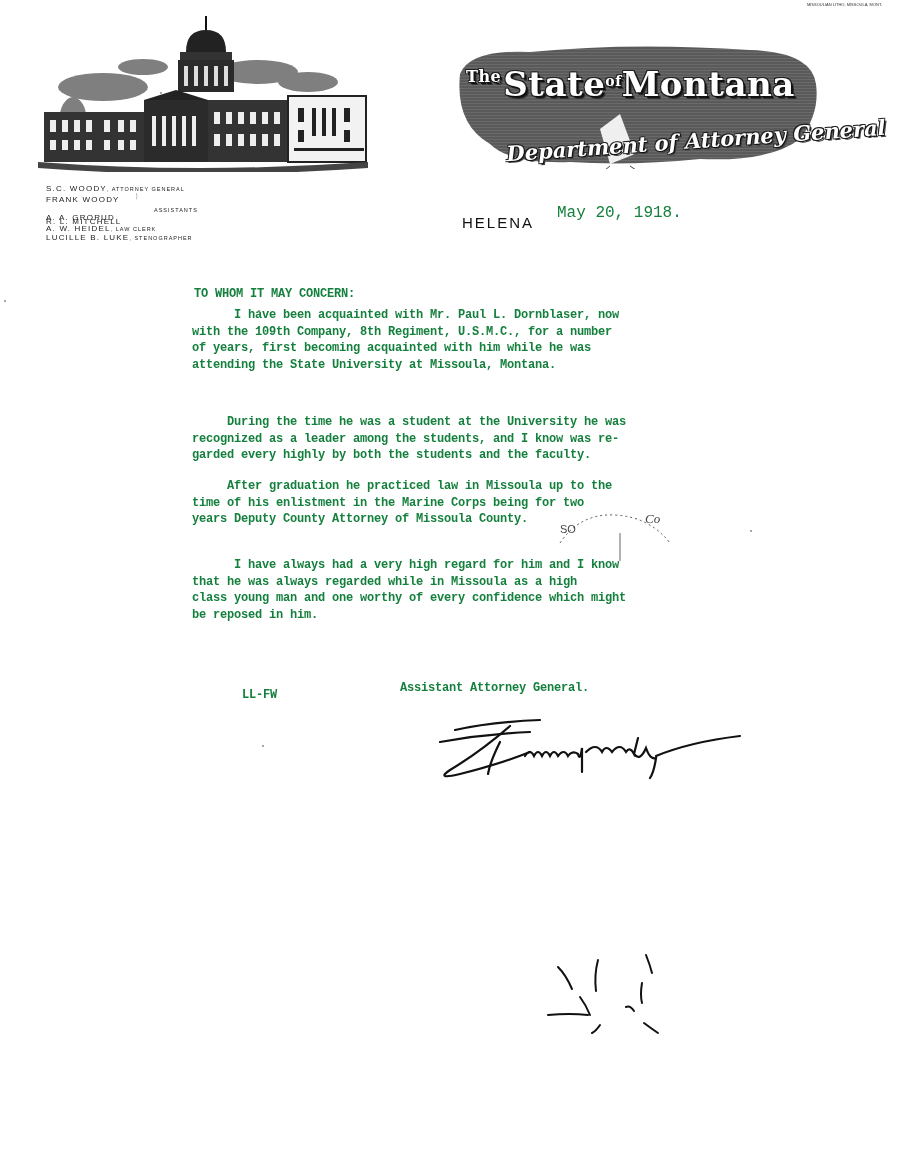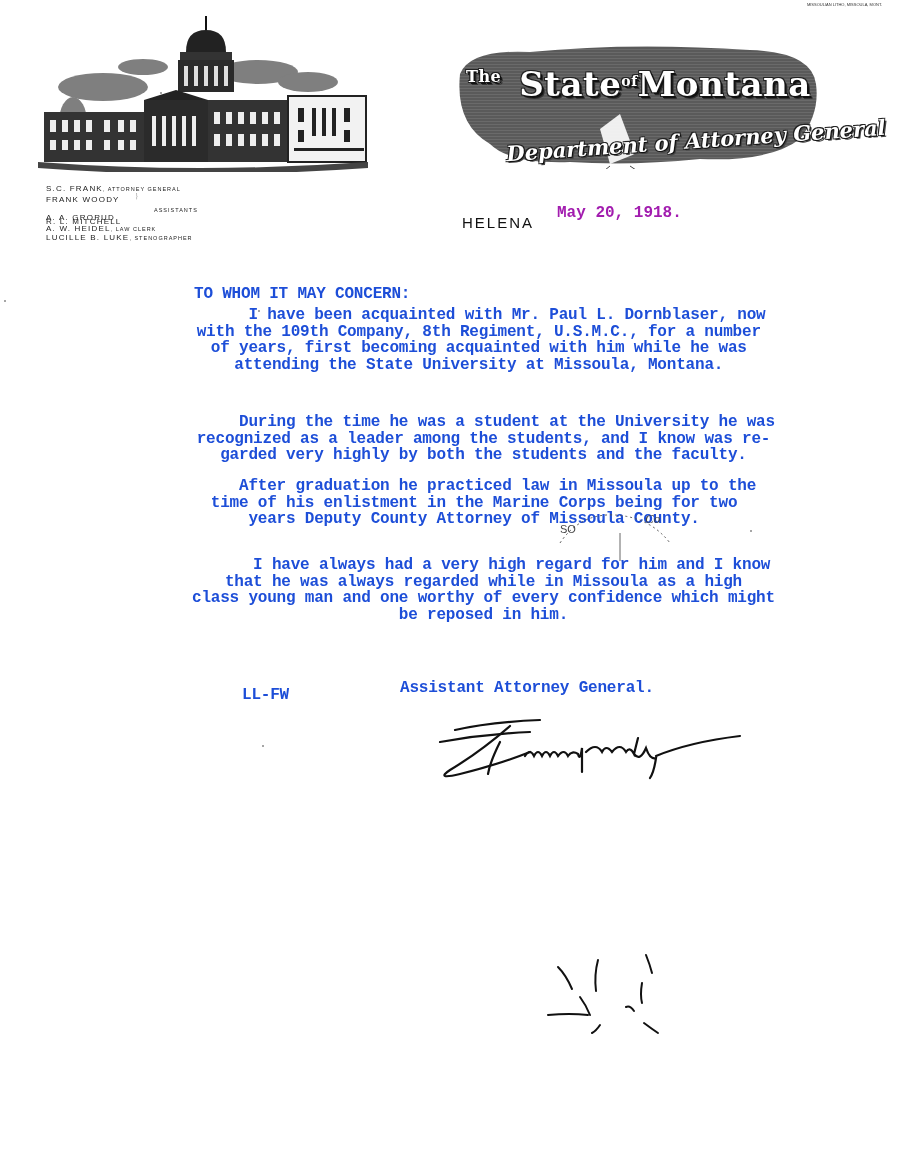--- a/index.html
+++ b/index.html
@@ -20,33 +20,33 @@
     .brace { font-size: 28px; line-height: 28px; font-family: "Liberation Serif", serif; transform: scaleX(0.45); transform-origin: left; color: #333; }
 
     
     .banner { left: 450px; top: 44px; width: 370px; height: 125px; }
     .banner-title {
       left: 466px; top: 64px; font-family: "DejaVu Serif", serif; font-weight: bold;
       color: #fff; font-size: 34px; letter-spacing: 0.5px;
       text-shadow: 2px 2px 0 #111, -1px -1px 0 #222, 1px -1px 0 #222, -1px 1px 0 #222, 3px 3px 0 #333;
       white-space: nowrap;
     }
-    .banner-title .the { font-size: 16px; vertical-align: 14px; margin-right: 18px; }
+    .banner-title .the { font-size: 16px; vertical-align: 14px; margin-right: 2px; }
     .banner-title .of { font-size: 14px; vertical-align: 10px; margin-top: 34px; }
     .banner-sub {
       left: 506px; top: 128px; font-family: "DejaVu Serif", serif; font-style: italic; font-weight: bold;
       color: #fff; font-size: 21px; white-space: nowrap; transform: rotate(-4deg);
       text-shadow: 1px 1px 0 #111, -1px -1px 0 #222, 1px -1px 0 #222, -1px 1px 0 #222, 2px 2px 0 #444;
     }
 
     .helena { left: 462px; top: 214px; font-family: "Liberation Sans", sans-serif; font-size: 15px; letter-spacing: 2px; color: #111; }
-    .date { left: 557px; top: 204px; font-family: "Liberation Mono", monospace; font-weight: bold; font-size: 16px; color: #a21caf; }
-
-    
-    .tw { font-family: "Liberation Mono", monospace; font-size: 16px; line-height: 16.5px; color: #1d4ed8; white-space: pre; font-weight: bold; letter-spacing: -0.2px; text-align: center; }
+    .date { left: 557px; top: 204px; font-family: "Liberation Mono", monospace; font-weight: normal; font-size: 16px; color: #15803d; }
+
+    
+    .tw { font-family: "Liberation Mono", monospace; font-size: 12px; line-height: 16.5px; color: #15803d; white-space: pre; font-weight: bold; letter-spacing: -0.2px; }
     .salutation { left: 194px; top: 286px; }
     .para { left: 192px; }
     .p1 { top: 307px; }
     .p2 { top: 414px; }
     .p3 { top: 478px; }
     .p4 { top: 557px; }
     .initials { left: 194px; top: 687px; margin-left: 48px; }
     .sig-title { left: 400px; top: 680px; }
     .signature { left: 430px; top: 712px; width: 320px; height: 75px; }
 
@@ -129,21 +129,21 @@
     <rect x="270" y="118" width="6" height="12"></rect>
       <rect x="316" y="118" width="6" height="12"></rect>
     <rect x="266" y="136" width="70" height="3"></rect>
   </g>
 
   <path d="M10 150 Q170 162 340 150 L340 156 Q170 168 10 156 Z" fill="#444"></path>
 </svg>
 
 <div class="abs staff">
   <div class="row" style="top:0">
-    <span>S.C. FRANK</span><span class="sc">, ATTORNEY GENERAL</span>
+    <span>S.C. WOODY</span><span class="sc">, ATTORNEY GENERAL</span>
   </div>
   <div class="row" style="top:11px">FRANK WOODY</div>
   <div class="row" style="top:33px">R. L. MITCHELL</div>
   <div class="row" style="top:29px">A. A. GRORUD</div>
   <div class="row brace" style="left:90px; top:8px">}</div>
   <div class="row sc" style="left:108px; top:22px">ASSISTANTS</div>
   <div class="row" style="top:40px">
     <span>A. W. HEIDEL</span><span class="sc">, LAW CLERK</span>
   </div>
   <div class="row" style="top:49px">
@@ -171,21 +171,21 @@
 <div class="abs helena">HELENA</div>
 <div class="abs date">May 20, 1918.</div>
 
 <div class="abs tw salutation">TO WHOM IT MAY CONCERN:</div>
 <div class="abs tw para p1">      I have been acquainted with Mr. Paul L. Dornblaser, now
 with the 109th Company, 8th Regiment, U.S.M.C., for a number
 of years, first becoming acquainted with him while he was
 attending the State University at Missoula, Montana.</div>
 <div class="abs tw para p2">     During the time he was a student at the University he was
 recognized as a leader among the students, and I know was re-
-garded very highly by both the students and the faculty.</div>
+garded every highly by both the students and the faculty.</div>
 <div class="abs tw para p3">     After graduation he practiced law in Missoula up to the
 time of his enlistment in the Marine Corps being for two
 years Deputy County Attorney of Missoula County.</div>
 <div class="abs tw para p4">      I have always had a very high regard for him and I know
 that he was always regarded while in Missoula as a high
 class young man and one worthy of every confidence which might
 be reposed in him.</div>
 
 <svg class="abs stamp" viewBox="0 0 150 60">
   <path d="M20 40 Q40 10 75 12 Q110 14 130 40" fill="none" stroke="#555" stroke-width="1" stroke-dasharray="2 3"></path>

